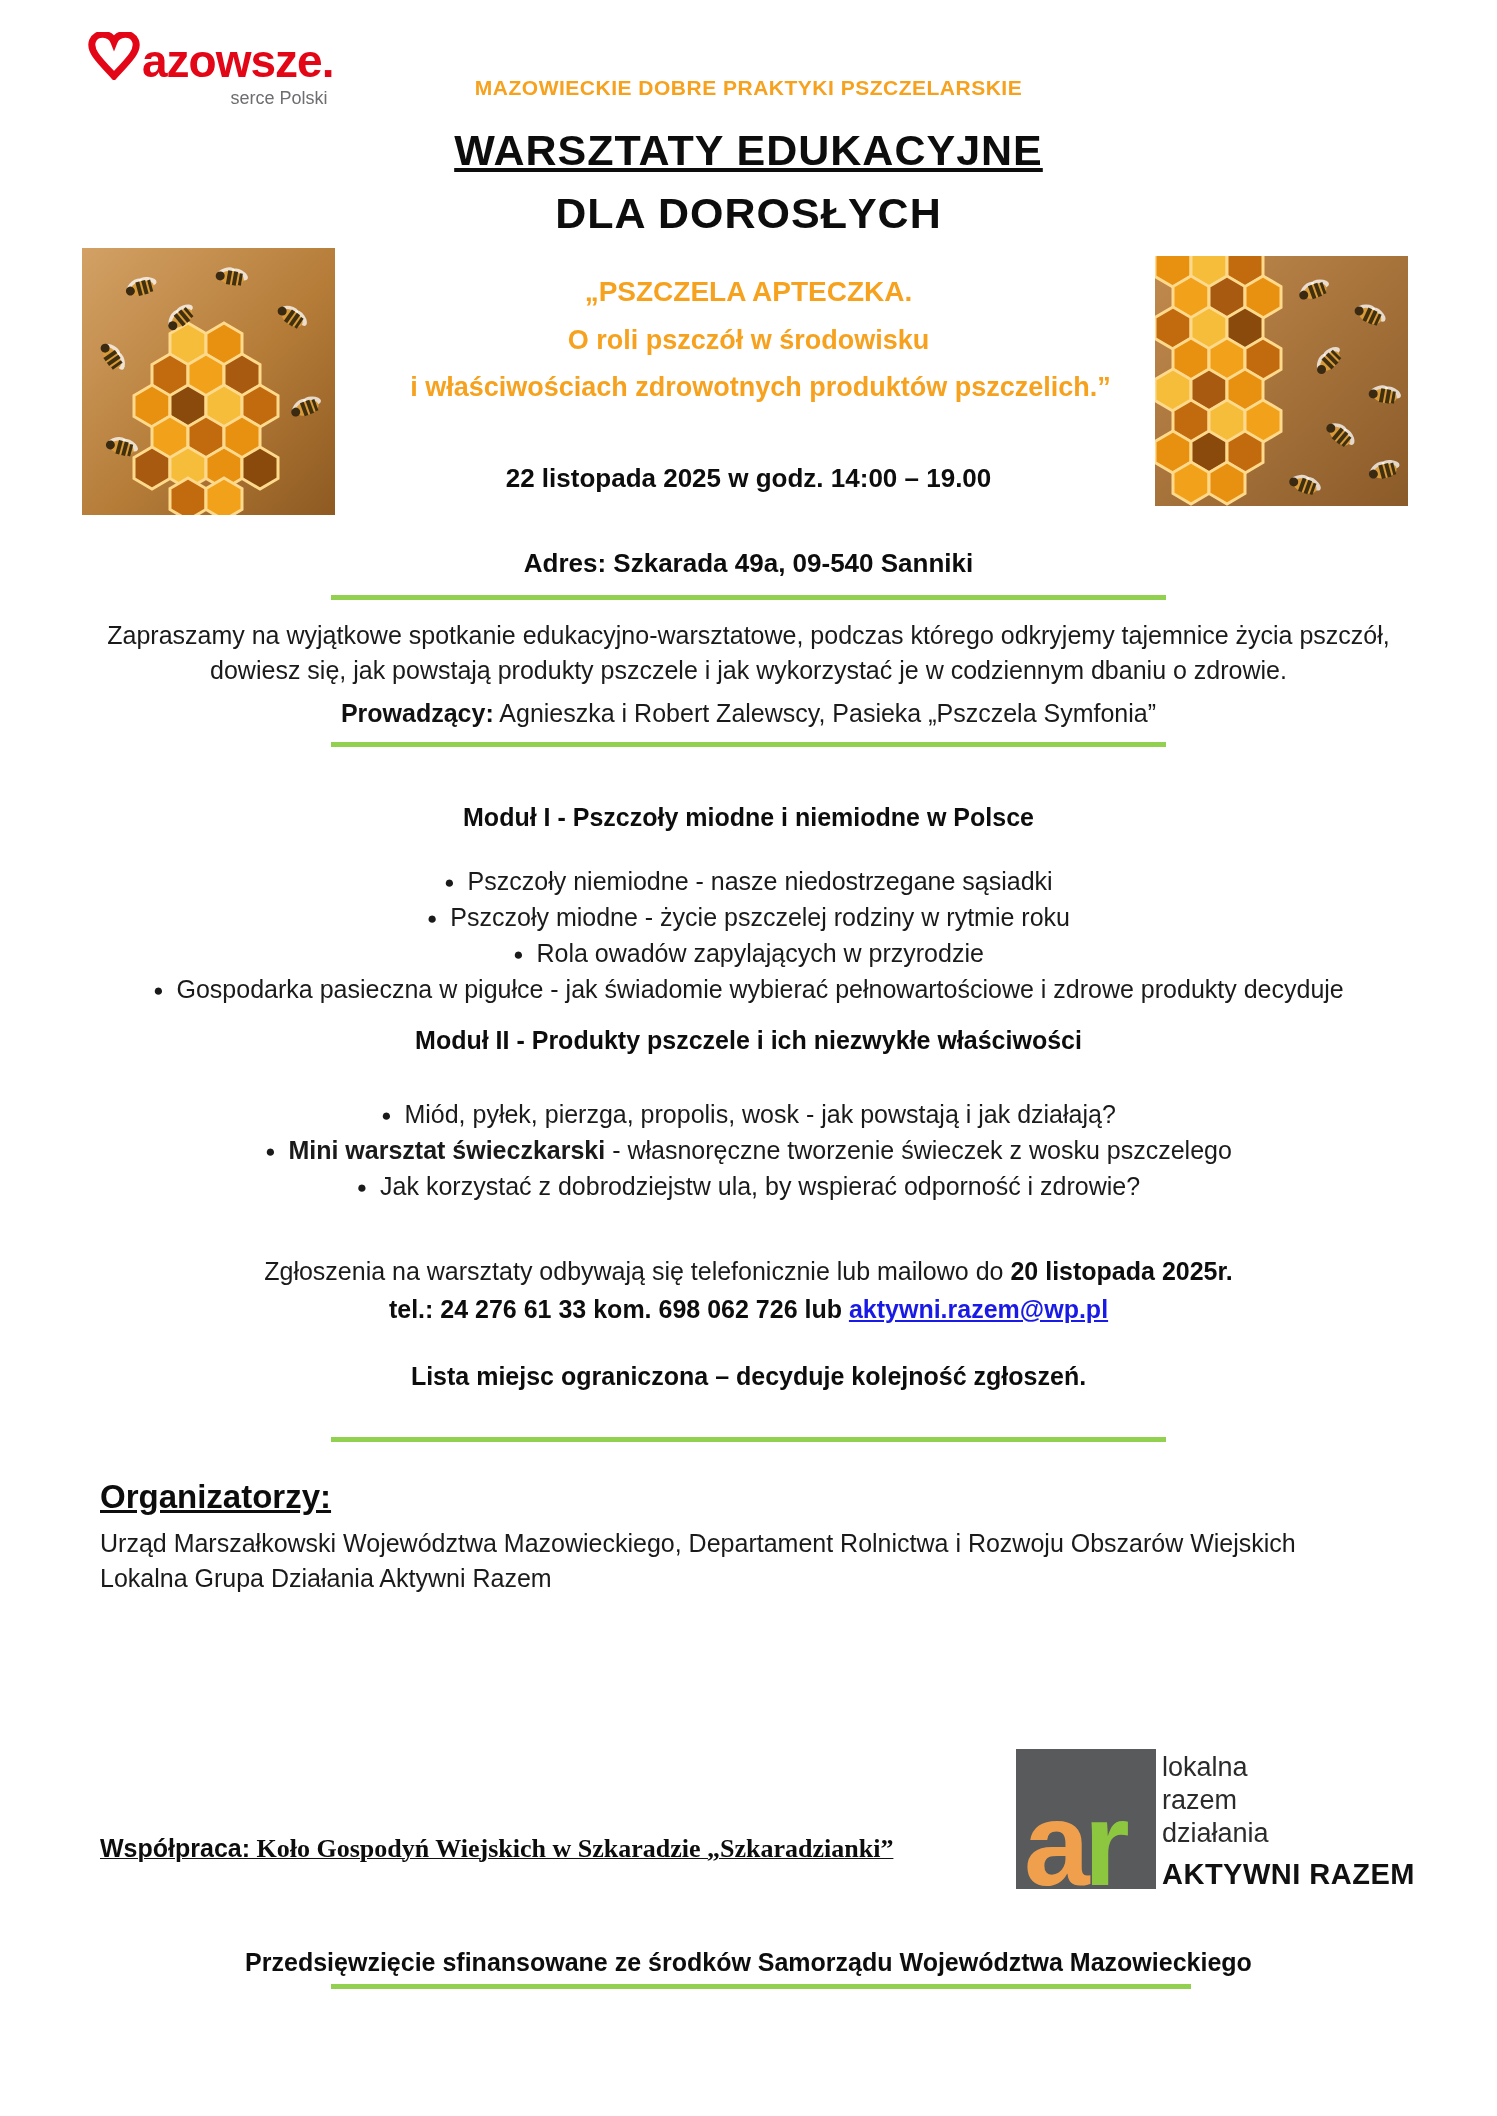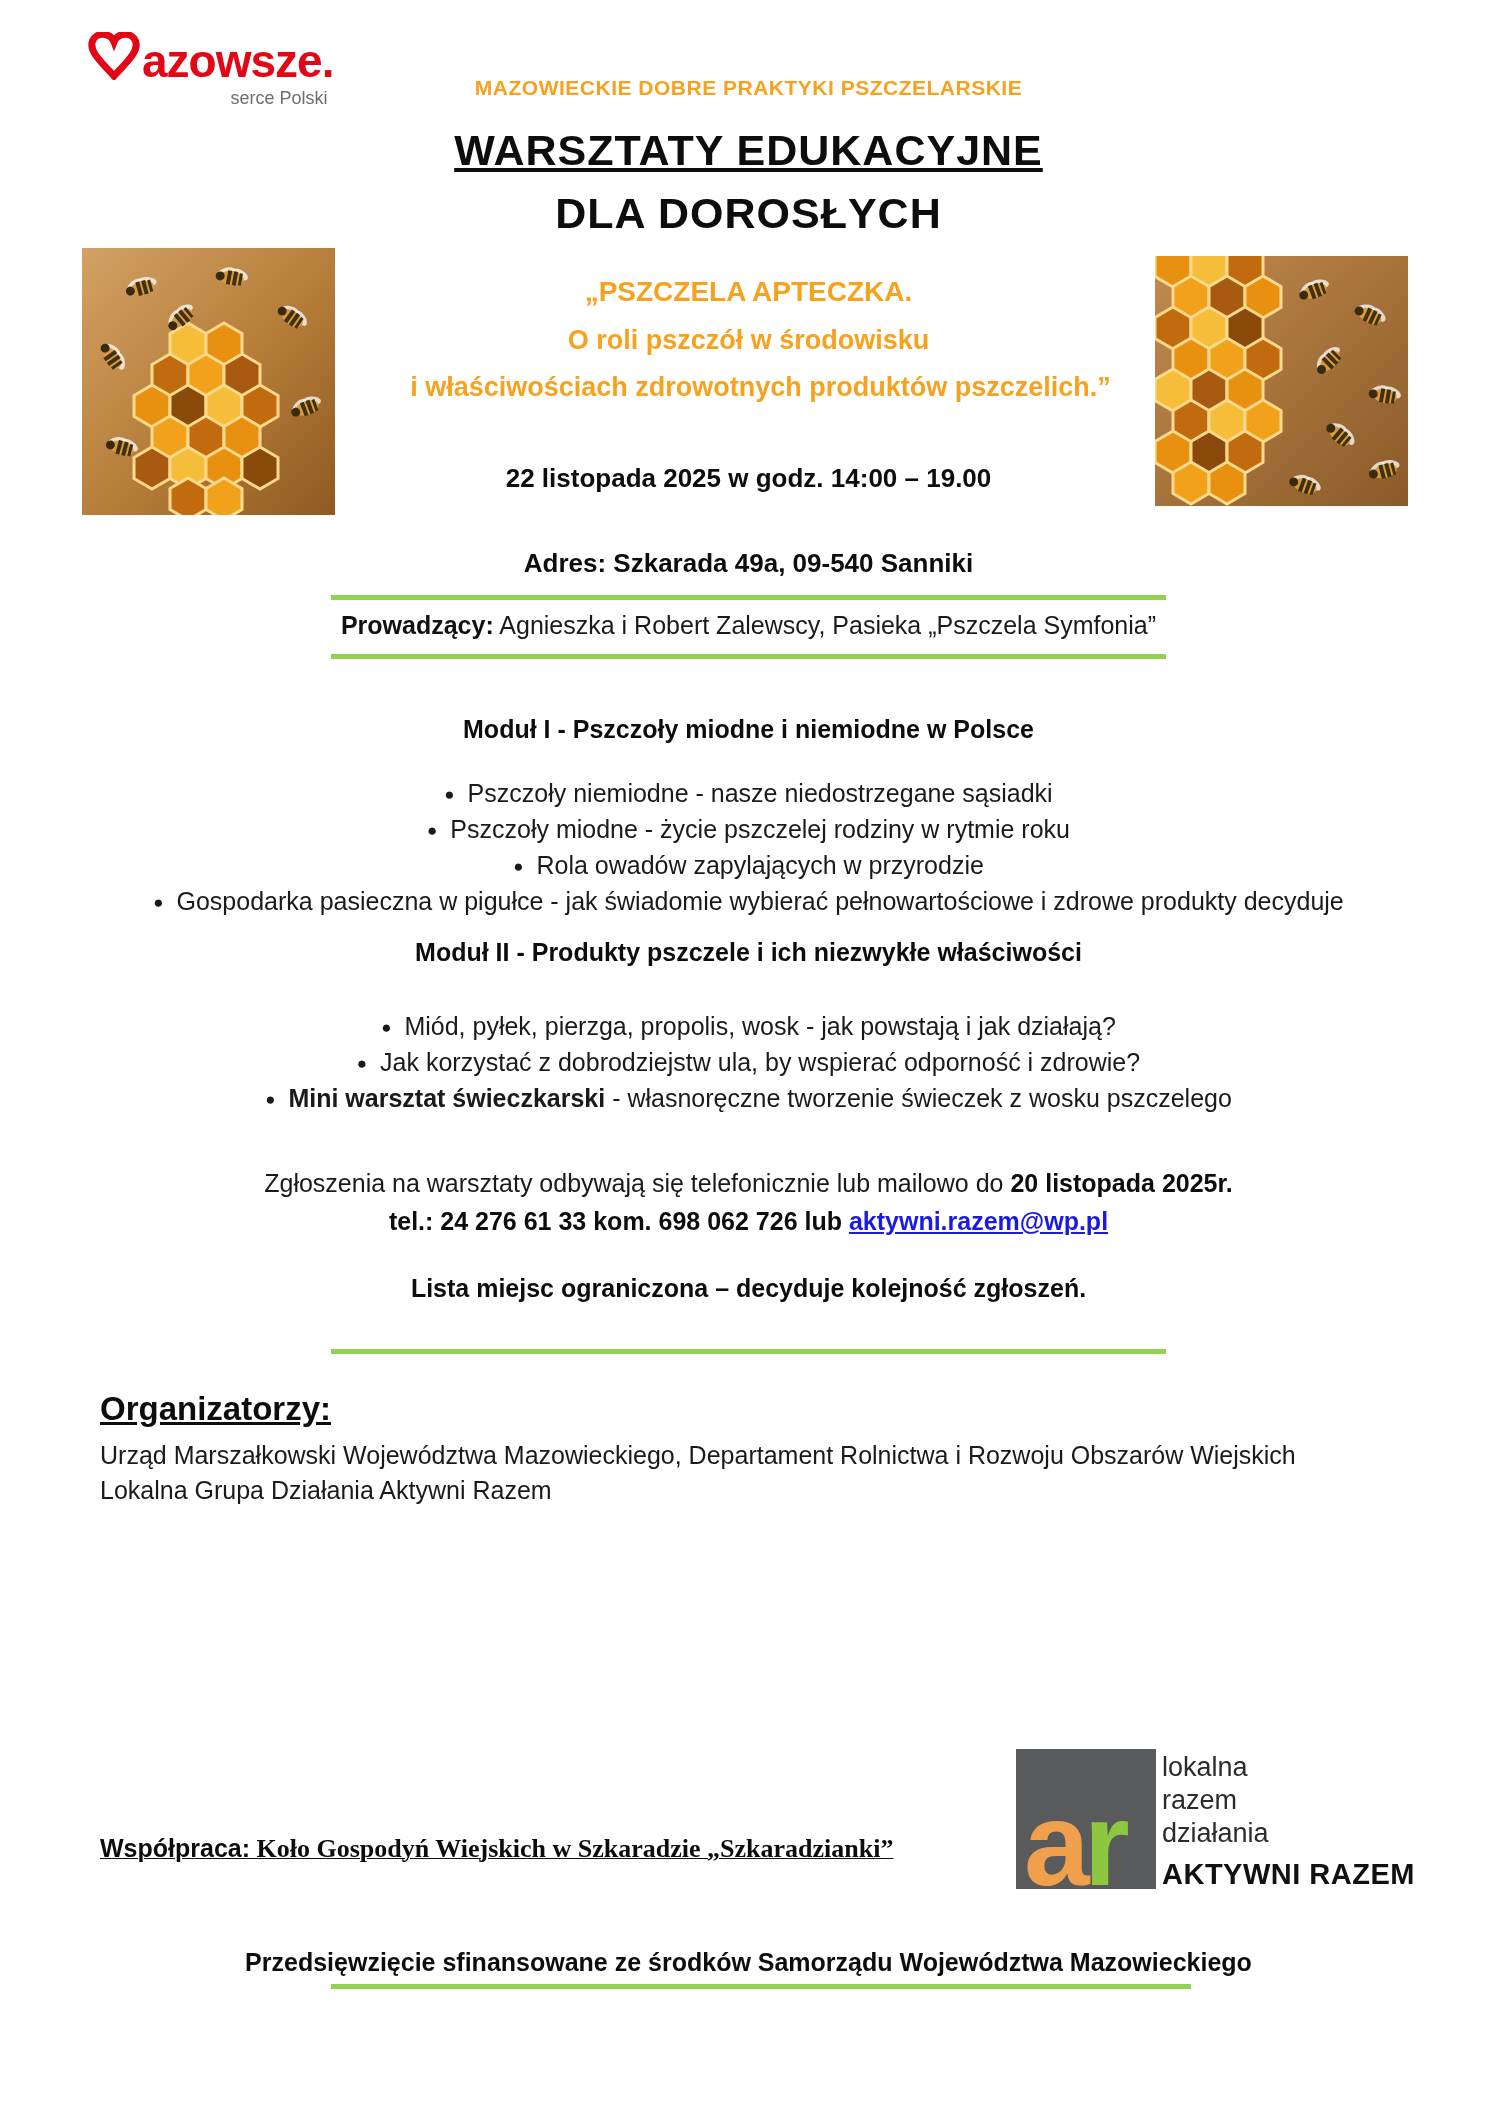--- a/index.html
+++ b/index.html
@@ -203,37 +203,38 @@
 
     <div class="subtitle1">„PSZCZELA APTECZKA.</div>
     <div class="subtitle2">O roli pszczół w środowisku</div>
     <div class="subtitle3">i właściwościach zdrowotnych produktów pszczelich.”</div>
 
     <div class="datetime">22 listopada 2025 w godz. 14:00 – 19.00</div>
     <div class="address">Adres: Szkarada 49a, 09-540 Sanniki</div>
 
     <div class="green-line gl1"></div>
 
+    <div class="intro">Zapraszamy na wyjątkowe spotkanie edukacyjno-warsztatowe, podczas którego odkryjemy tajemnice życia pszczół, dowiesz się, jak powstają produkty pszczele i jak wykorzystać je w codziennym dbaniu o zdrowie.</div>
     <div class="leaders"><b>Prowadzący:</b><span> Agnieszka i Robert Zalewscy, Pasieka „Pszczela Symfonia”</span></div>
 
     <div class="green-line gl2"></div>
 
     <div class="module-title m1-title">Moduł I - Pszczoły miodne i niemiodne w Polsce</div>
     <div class="bullets">
       <div class="bullet"><span class="dot">●</span><span>Pszczoły niemiodne - nasze niedostrzegane sąsiadki</span></div>
       <div class="bullet"><span class="dot">●</span><span>Pszczoły miodne - życie pszczelej rodziny w rytmie roku</span></div>
       <div class="bullet"><span class="dot">●</span><span>Rola owadów zapylających w przyrodzie</span></div>
       <div class="bullet"><span class="dot">●</span><span>Gospodarka pasieczna w pigułce - jak świadomie wybierać pełnowartościowe i zdrowe produkty decyduje</span></div>
     </div>
 
     <div class="module-title m2-title">Moduł II - Produkty pszczele i ich niezwykłe właściwości</div>
     <div class="bullets b2">
       <div class="bullet"><span class="dot">●</span><span>Miód, pyłek, pierzga, propolis, wosk - jak powstają i jak działają?</span></div>
+      <div class="bullet"><span class="dot">●</span><b>Mini warsztat świeczkarski</b><span> - własnoręczne tworzenie świeczek z wosku pszczelego</span></div>
       <div class="bullet"><span class="dot">●</span><span>Jak korzystać z dobrodziejstw ula, by wspierać odporność i zdrowie?</span></div>
-      <div class="bullet"><span class="dot">●</span><b>Mini warsztat świeczkarski</b><span> - własnoręczne tworzenie świeczek z wosku pszczelego</span></div>
     </div>
 
     <div class="reg1"><span>Zgłoszenia na warsztaty odbywają się telefonicznie lub mailowo do </span><b>20 listopada 2025r.</b></div>
     <div class="reg2"><span>tel.: 24 276 61 33 kom. 698 062 726 lub </span><a href="#">aktywni.razem@wp.pl</a></div>
 
     <div class="note">Lista miejsc ograniczona – decyduje kolejność zgłoszeń.</div>
 
     <div class="green-line gl3"></div>
 
     <div class="organizers">

